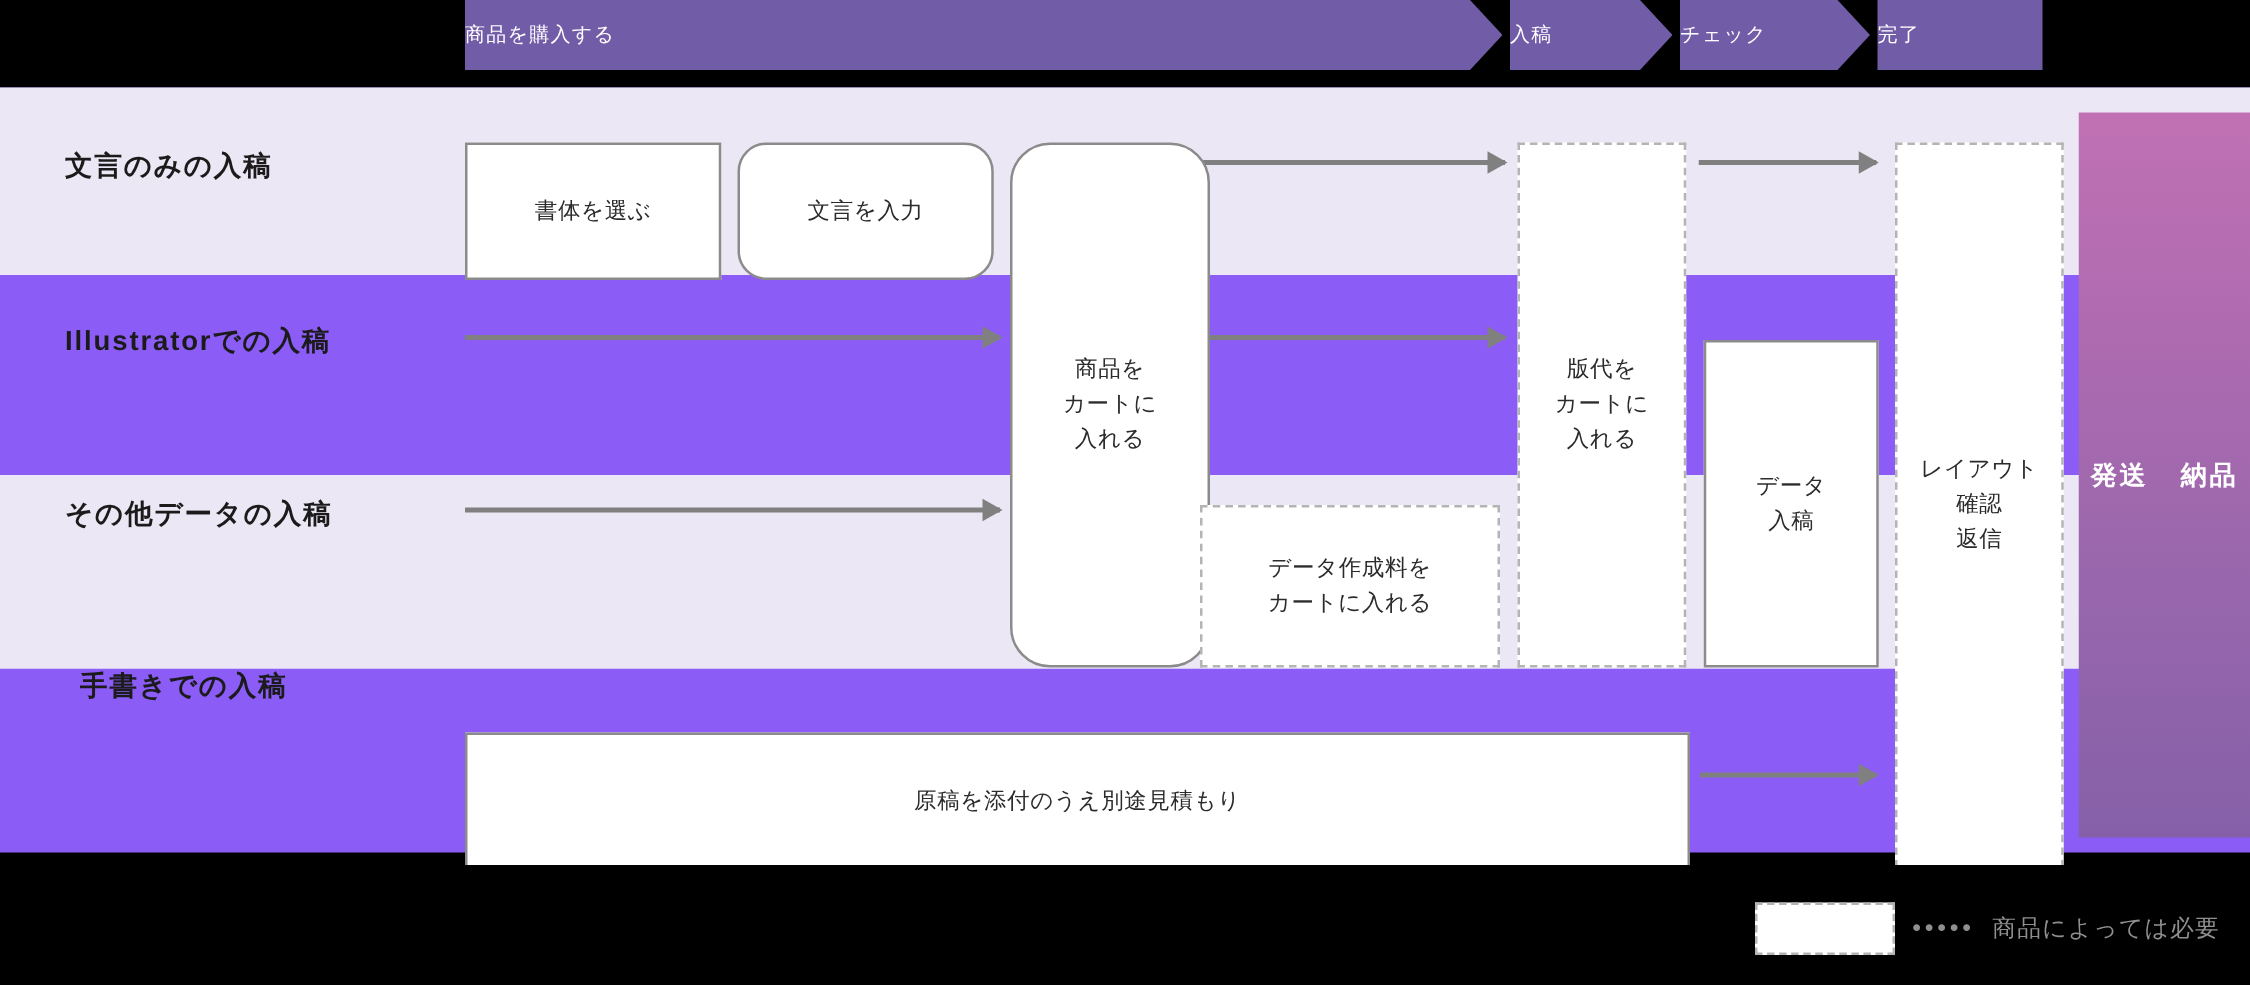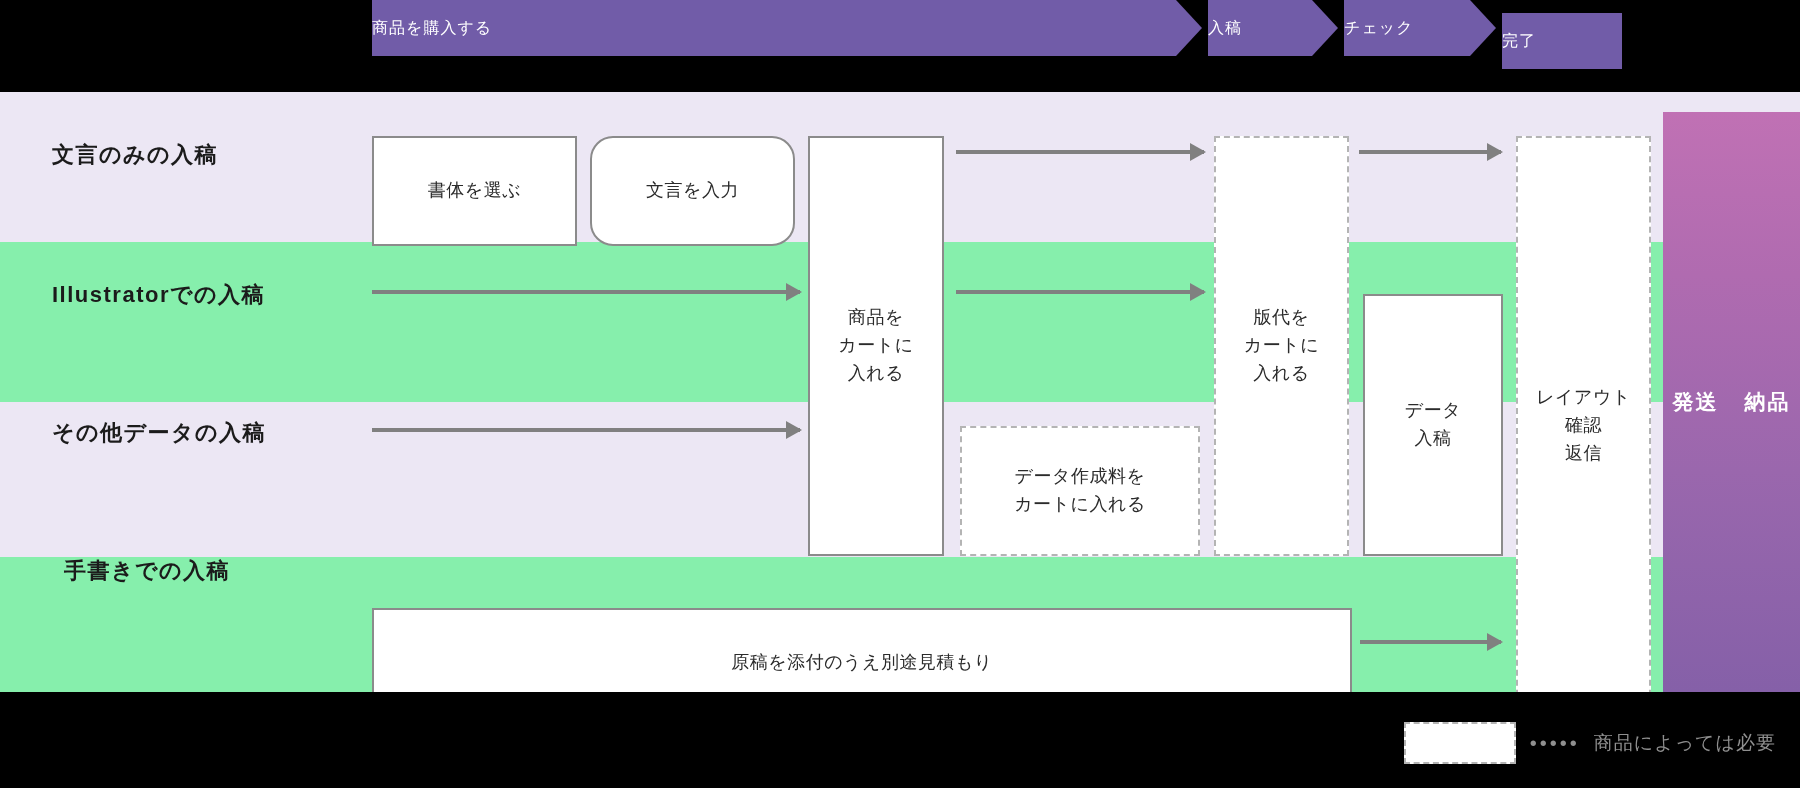--- a/index.html
+++ b/index.html
@@ -37,28 +37,28 @@
   .chev.arrow{
     clip-path:polygon(0 0, calc(100% - 26px) 0, 100% 50%, calc(100% - 26px) 100%, 0 100%);
     padding-right:26px;
   }
   .chev.flat{
     clip-path:none;
   }
   #chev-buy  { left:372px;  width:830px; }
   #chev-nyuko{ left:1208px; width:130px; }
   #chev-check{ left:1344px; width:152px; }
-  #chev-done { left:1502px; width:120px;margin-top:13px; }
+  #chev-done { left:1502px; width:132px; }
 
   
   #body{
     position:absolute;
-    left:0; top:92px;
+    left:0; top:70px;
     width:1800px; height:612px;
-    background:#86efac;
+    background:#8b5cf6;
   }
   .band{
     position:absolute;
     left:0;
     width:1800px;
     background:#ece7f4;
   }
   #band-1{ top:0px;   height:150px; }
   #band-3{ top:310px; height:155px; }
 
@@ -96,21 +96,21 @@
     letter-spacing:0.5px;
     margin-top:24px;
   }
   .box.dashed{
     border:2px dashed #b4b4b4;
   }
 
   
   #box-font      { left:372px;  top:20px;  width:205px; height:110px; }
   #box-text      { left:590px;  top:20px;  width:205px; height:110px;border-radius:23px; }
-  #box-cart      { left:808px;  top:20px;  width:136px; height:420px; }
+  #box-cart      { left:808px;  top:20px;  width:160px; height:420px;border-radius:32px; }
   #box-datafee   { left:960px;  top:310px; width:240px; height:130px; }
   #box-plate     { left:1214px; top:20px;  width:135px; height:420px; }
   #box-dataup    { left:1363px; top:178px; width:140px; height:262px; }
   #box-layout    { left:1516px; top:20px;  width:135px; height:580px; }
   #box-handwrite { left:372px;  top:492px; width:980px; height:110px; }
 
   
   #box-ship{
     position:absolute;
     left:1663px; top:20px;

